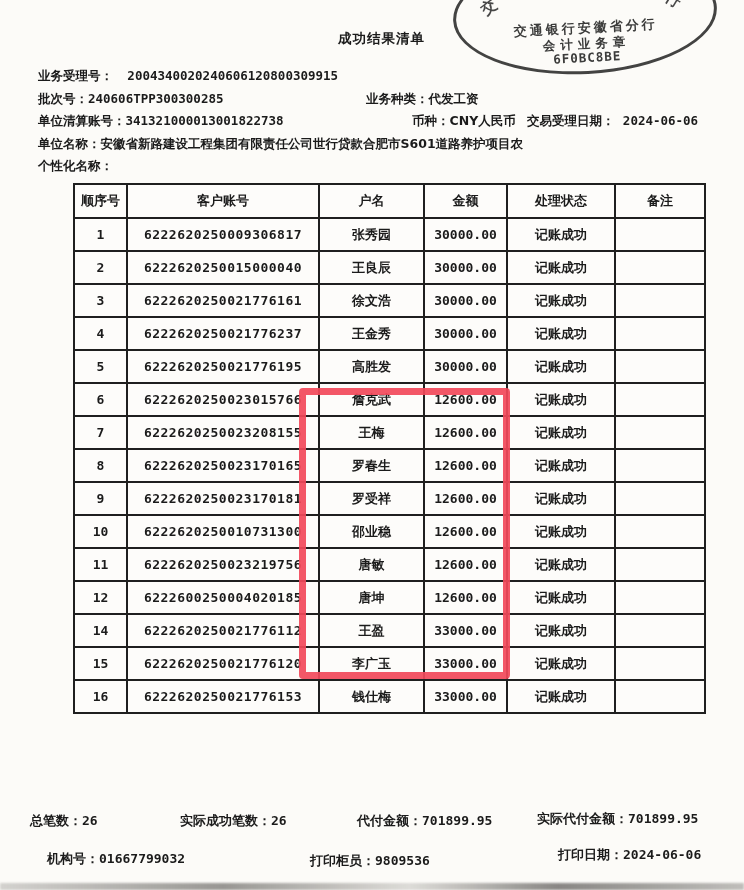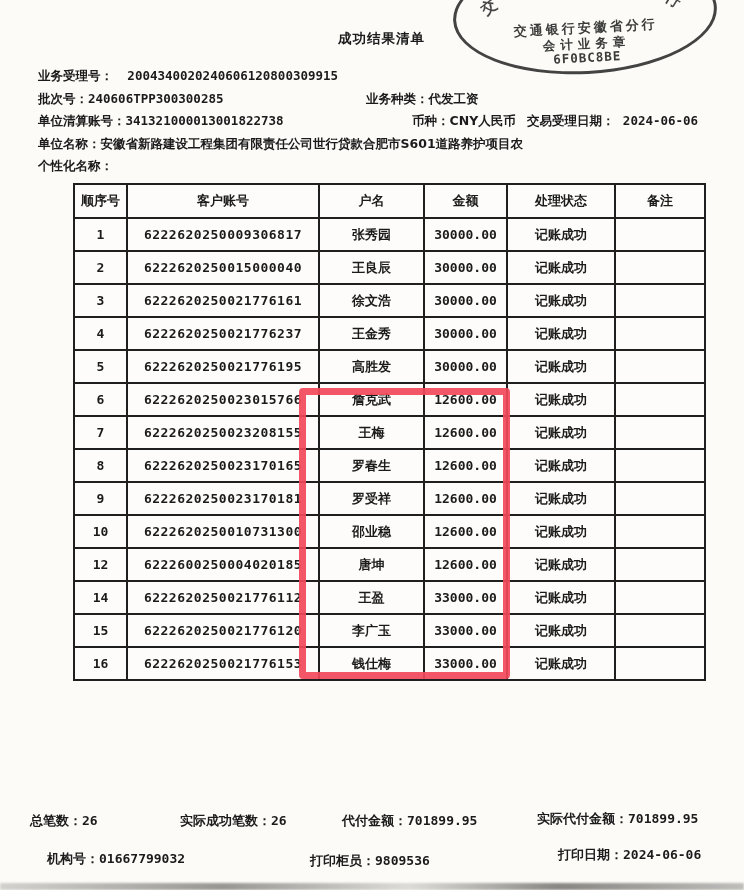--- a/index.html
+++ b/index.html
@@ -189,20 +189,28 @@
           </tr>
           <tr>
             <td class="col-seq">10</td>
             <td class="col-account">6222620250010731300</td>
             <td class="col-name">邵业稳</td>
             <td class="col-amount">12600.00</td>
             <td class="col-status">记账成功</td>
             <td class="col-remark"></td>
           </tr>
           <tr>
+            <td class="col-seq">11</td>
+            <td class="col-account">6222620250023219756</td>
+            <td class="col-name">唐敏</td>
+            <td class="col-amount">12600.00</td>
+            <td class="col-status">记账成功</td>
+            <td class="col-remark"></td>
+          </tr>
+          <tr>
             <td class="col-seq">12</td>
             <td class="col-account">6222600250004020185</td>
             <td class="col-name">唐坤</td>
             <td class="col-amount">12600.00</td>
             <td class="col-status">记账成功</td>
             <td class="col-remark"></td>
           </tr>
           <tr>
             <td class="col-seq">14</td>
             <td class="col-account">6222620250021776112</td>
@@ -232,21 +240,21 @@
   </div>
 
   <div class="hibox"></div>
 
   <div class="fline" style="left:30px;top:812px;">
     <span>总笔数：</span><span class="val">26</span>
   </div>
   <div class="fline" style="left:180px;top:812px;">
     <span>实际成功笔数：</span><span class="val">26</span>
   </div>
-  <div class="fline" style="left:342px;top:812px;">
+  <div class="fline" style="left:357px;top:812px;">
     <span>代付金额：</span><span class="val">701899.95</span>
   </div>
   <div class="fline" style="left:537px;top:810px;">
     <span>实际代付金额：</span><span class="val">701899.95</span>
   </div>
 
   <div class="fline" style="left:47px;top:850px;">
     <span>机构号：</span><span class="val">01667799032</span>
   </div>
   <div class="fline" style="left:310px;top:852px;">

